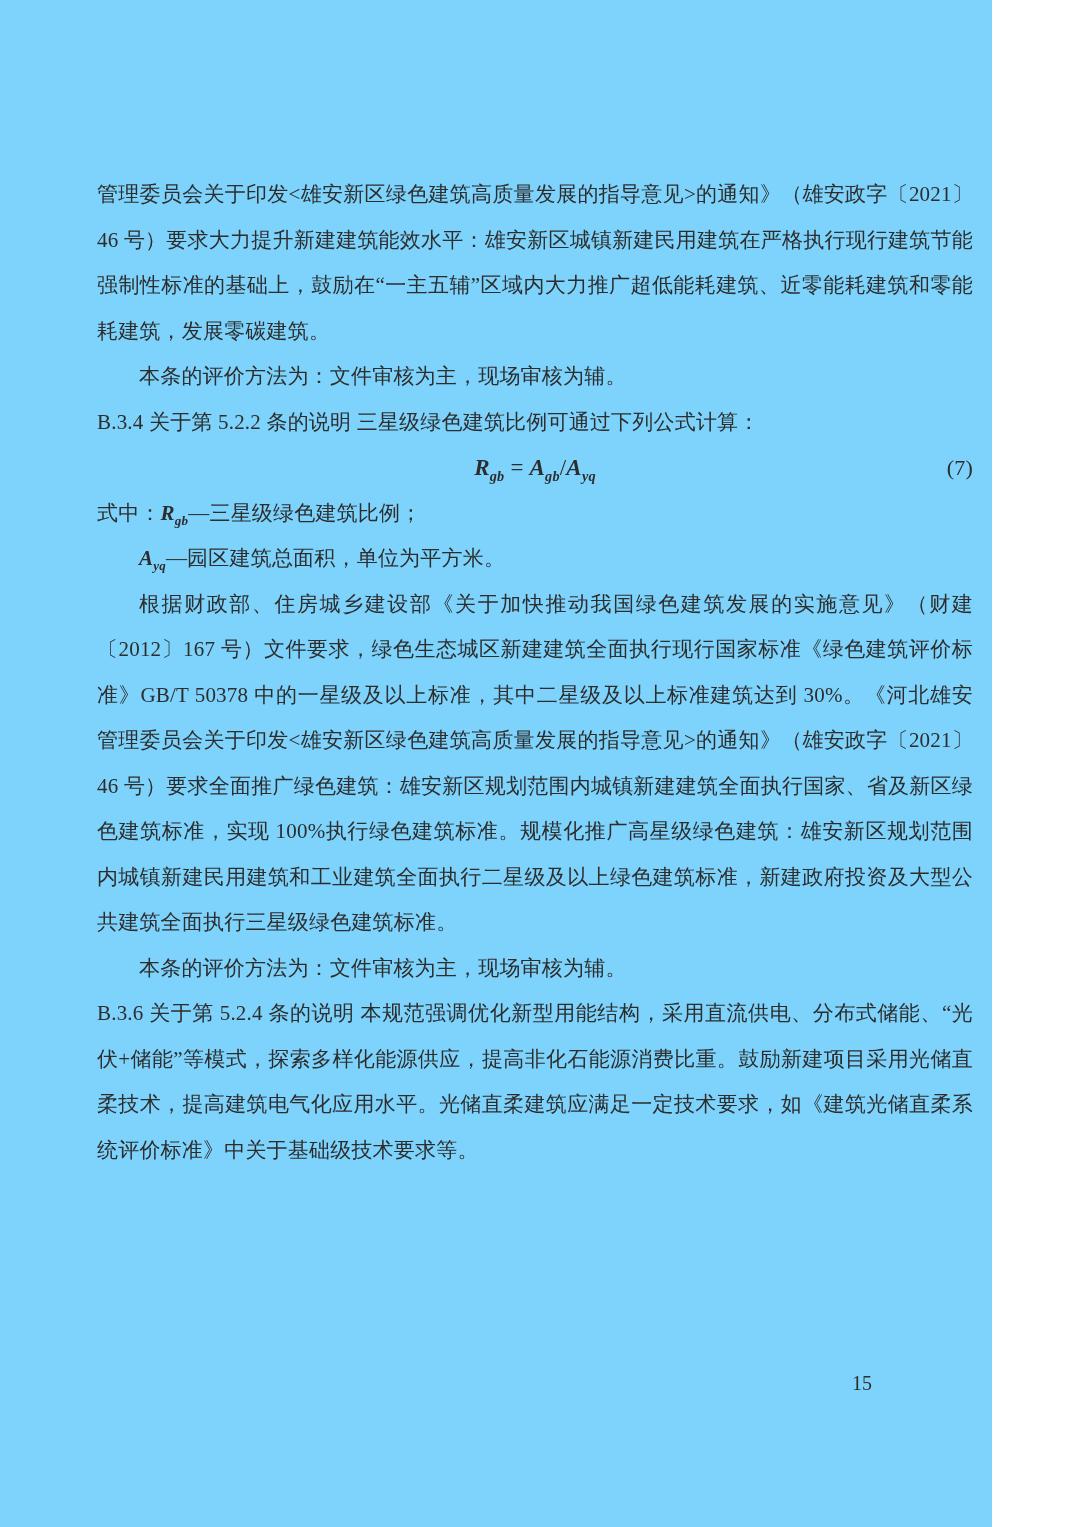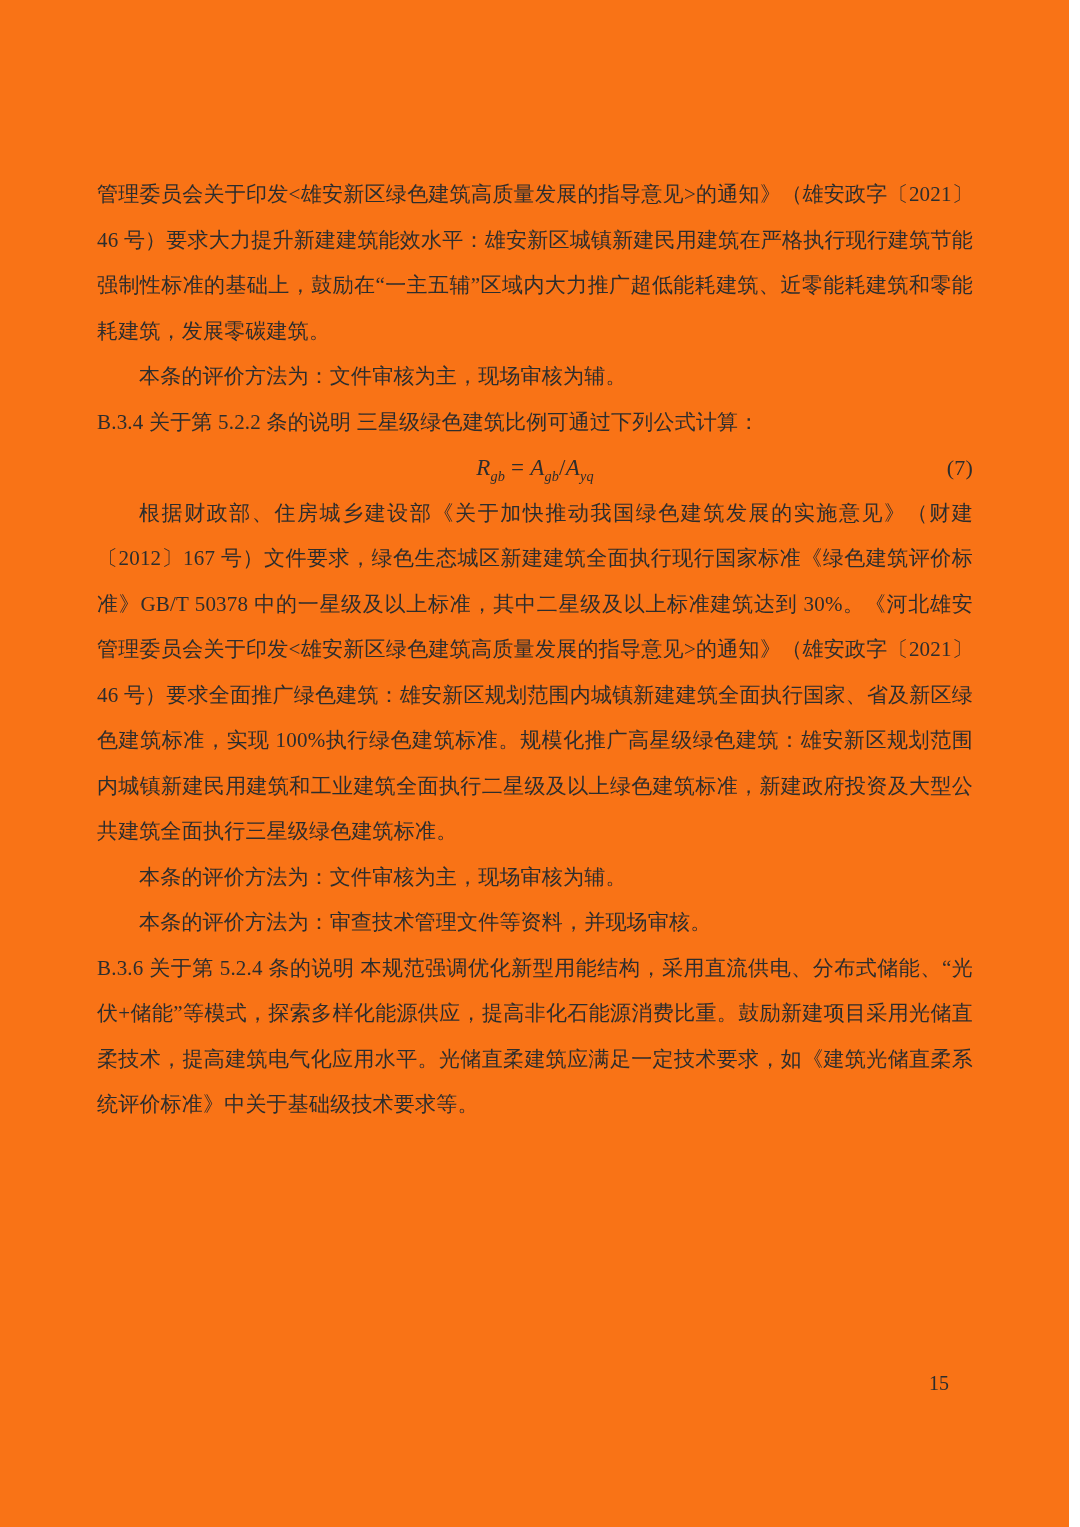--- a/index.html
+++ b/index.html
@@ -3,23 +3,23 @@
 <meta charset="utf-8">
 <title>Document Page 15</title>
 <style>
   html, body {
     margin: 0;
     padding: 0;
     background: #ffffff;
   }
   .page {
     position: relative;
-    width: 1069px;
+    width: 992px;
     height: 1527px;
-    background: #f97316;
+    background: #7dd3fc;
     overflow: hidden;
     font-family: "Liberation Serif", "DejaVu Serif", serif;
     color: #2d2d2d;
   }
   .doc-flow {
     position: absolute;
     left: 97px;
     top: 172px;
     width: 876px;
     font-size: 21px;
@@ -39,20 +39,21 @@
   }
   .para.formula {
     position: relative;
     text-align: center;
     text-indent: 0;
     font-size: 23px;
   }
   .math {
     font-family: "Liberation Serif", "DejaVu Serif", serif;
     font-style: italic;
+    font-weight: bold;
   }
   .math sub {
     font-size: 0.62em;
     font-style: italic;
     vertical-align: sub;
     line-height: 0;
   }
   .eq-no {
     position: absolute;
     right: 0;
@@ -70,19 +71,20 @@
 </style>
 </head>
 <body>
 
 <div class="page">
   <div class="doc-flow">
       <p class="para body"><span>管理委员会关于印发&lt;雄安新区绿色建筑高质量发展的指导意见&gt;的通知》（雄安政字〔2021〕46 号）要求大力提升新建建筑能效水平：雄安新区城镇新建民用建筑在严格执行现行建筑节能强制性标准的基础上，鼓励在“一主五辅”区域内大力推广超低能耗建筑、近零能耗建筑和零能耗建筑，发展零碳建筑。</span></p>
       <p class="para indent"><span>本条的评价方法为：文件审核为主，现场审核为辅。</span></p>
       <p class="para clause"><span class="bold-lead">B.3.4 关于第 5.2.2 条的说明</span><span> 三星级绿色建筑比例可通过下列公式计算：</span></p>
       <p class="para formula"><span class="math">R<sub>gb</sub></span><span> = </span><span class="math">A<sub>gb</sub></span><span>/</span><span class="math">A<sub>yq</sub></span><span class="eq-no">(7)</span></p>
+      <p class="para body"><span>式中：</span><span class="math">R<sub>gb</sub></span><span>—三星级绿色建筑比例；</span></p>
+      <p class="para indent"><span class="math">A<sub>yq</sub></span><span>—园区建筑总面积，单位为平方米。</span></p>
       <p class="para indent"><span>根据财政部、住房城乡建设部《关于加快推动我国绿色建筑发展的实施意见》（财建〔2012〕167 号）文件要求，绿色生态城区新建建筑全面执行现行国家标准《绿色建筑评价标准》GB/T 50378 中的一星级及以上标准，其中二星级及以上标准建筑达到 30%。《河北雄安管理委员会关于印发&lt;雄安新区绿色建筑高质量发展的指导意见&gt;的通知》（雄安政字〔2021〕46 号）要求全面推广绿色建筑：雄安新区规划范围内城镇新建建筑全面执行国家、省及新区绿色建筑标准，实现 100%执行绿色建筑标准。规模化推广高星级绿色建筑：雄安新区规划范围内城镇新建民用建筑和工业建筑全面执行二星级及以上绿色建筑标准，新建政府投资及大型公共建筑全面执行三星级绿色建筑标准。</span></p>
       <p class="para indent"><span>本条的评价方法为：文件审核为主，现场审核为辅。</span></p>
-      <p class="para indent"><span>本条的评价方法为：审查技术管理文件等资料，并现场审核。</span></p>
       <p class="para clause"><span class="bold-lead">B.3.6 关于第 5.2.4 条的说明</span><span> 本规范强调优化新型用能结构，采用直流供电、分布式储能、“光伏+储能”等模式，探索多样化能源供应，提高非化石能源消费比重。鼓励新建项目采用光储直柔技术，提高建筑电气化应用水平。光储直柔建筑应满足一定技术要求，如《建筑光储直柔系统评价标准》中关于基础级技术要求等。</span></p>
     </div>
   <div class="page-number">15</div>
 </div>
 
 </body></html>

